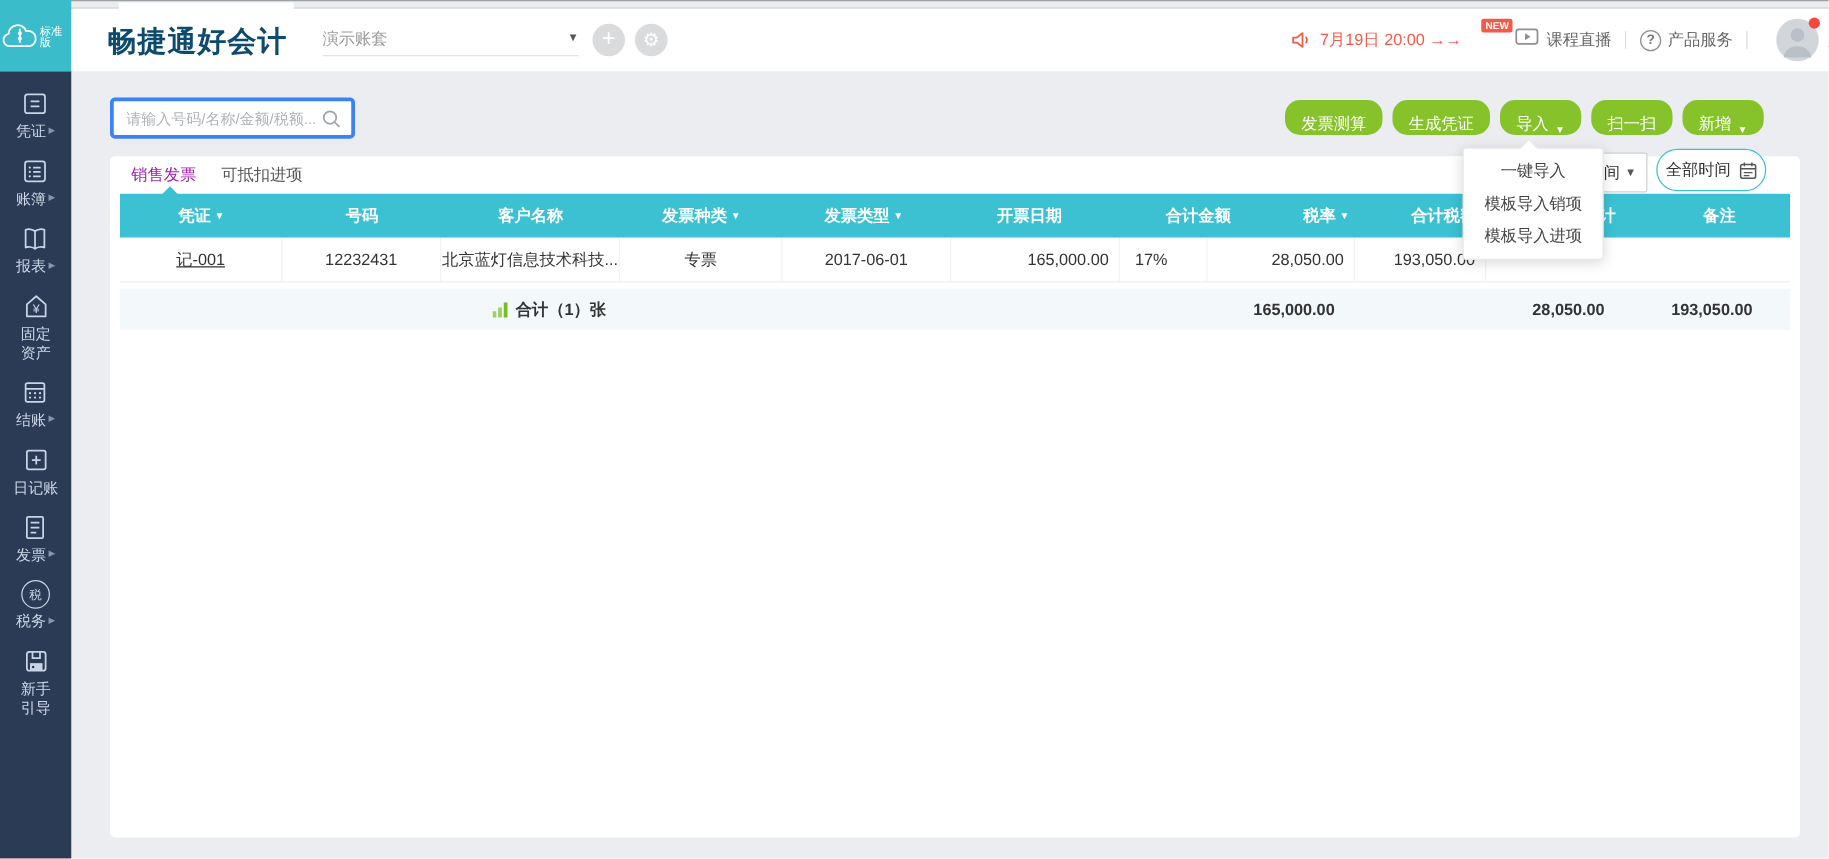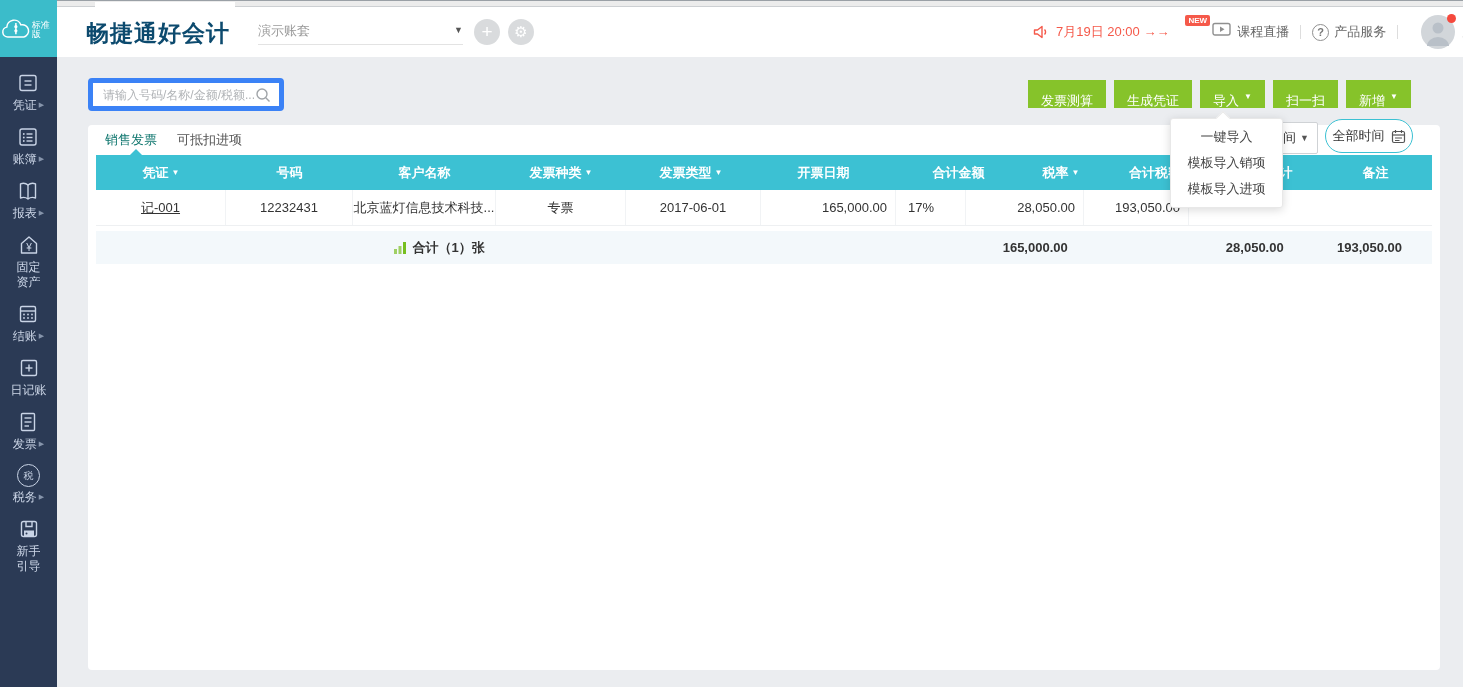--- a/index.html
+++ b/index.html
@@ -40,33 +40,33 @@
 
   
   .sidebar { position:absolute; left:0; top:57px; width:57px; height:630px; background:#2b3a55; display:flex; flex-direction:column; align-items:center; padding-top:14px; gap:12px; }
   .side-item { display:flex; flex-direction:column; align-items:center; gap:3px; cursor:pointer; }
   .side-label { font-size:12px; color:#cdd7e8; display:flex; align-items:center; line-height:1.25; }
   .side-label.two { width:26px; text-align:center; word-break:break-all; display:block; }
   .side-caret { font-size:7px; color:#8694ab; margin-left:2px; }
   .tax-circle { width:23px; height:23px; border:1.5px solid #c9d4e6; border-radius:50%; color:#c9d4e6; font-size:10px; display:flex; align-items:center; justify-content:center; }
 
   
-  .search-box { position:absolute; left:88px; top:78px; width:196px; height:33px; background:#fff; border:5px solid #3b82f6; border-radius:4px; display:flex; align-items:center; padding:0 8px 0 10px; }
+  .search-box { position:absolute; left:88px; top:78px; width:196px; height:33px; background:#fff; border:3px solid #3b82f6; border-radius:4px; display:flex; align-items:center; padding:0 8px 0 10px; }
   .search-input { flex:1; min-width:0; border:none; outline:none; font-size:12px; color:#333; font-family:inherit; }
   .search-input::placeholder { color:#b0b3b6; }
   .page-title { position:absolute; left:57px; right:0; top:82px; text-align:center; font-size:18px; color:#333; }
   .toolbar-buttons { position:absolute; left:1028px; top:80px; display:flex; gap:8px; }
-  .green-btn { height:28px; padding:12px 13px; background:#86c32a; color:#fff; font-size:13px; border:none; border-radius:0; display:flex; align-items:flex-start; gap:5px; cursor:pointer; font-family:inherit; }
+  .green-btn { height:28px; padding:0 13px; background:#86c32a; color:#fff; font-size:13px; border:none; border-radius:12px; display:flex; align-items:flex-end; gap:5px; cursor:pointer; font-family:inherit; }
   .btn-caret { font-size:8px; color:#fff; }
 
   
   .panel { position:absolute; left:88px; top:125px; width:1352px; height:545px; background:#fff; border-radius:4px; }
   .tabs { height:30px; display:flex; align-items:center; padding-left:17px; gap:20px; }
   .tab { font-size:13px; color:#555; cursor:pointer; }
-  .tab.active { color:#0f766e; }
+  .tab.active { color:#a21caf; }
 
   .thead { position:relative; margin:0 8px; height:35px; background:#3cc1d3; display:flex; }
   .notch { position:absolute; top:-6px; left:33px; width:0; height:0; border-left:7px solid transparent; border-right:7px solid transparent; border-bottom:7px solid #3cc1d3; }
   .th { display:flex; align-items:center; justify-content:center; gap:3px; color:#fff; font-size:13px; font-weight:bold; cursor:pointer; }
   .hcaret { font-size:8px; color:#fff; }
 
   .w0{width:130px}.w1{width:127px}.w2{width:143px}.w3{width:130px}.w4{width:130px}.w5{width:135px}
   .w6{width:135px}.w7{width:70px}.w8{width:118px}.w9{width:105px}.w10{flex:1}
 
   .trow { margin:0 8px; height:36px; display:flex; border-bottom:1px solid #eef0f2; }

